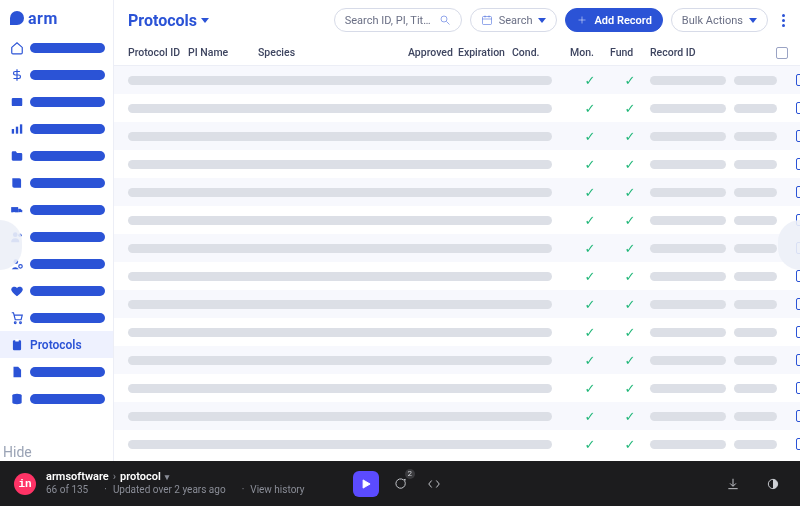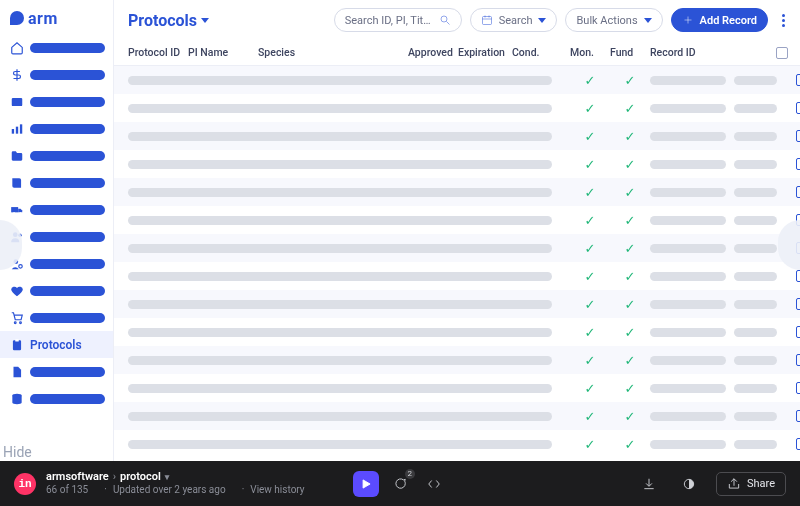--- a/index.html
+++ b/index.html
@@ -238,33 +238,33 @@
                 <rect x="3" y="5" width="18" height="16" rx="2"></rect>
                 <line x1="3" y1="10" x2="21" y2="10"></line>
                 <line x1="8" y1="3" x2="8" y2="7"></line>
                 <line x1="16" y1="3" x2="16" y2="7"></line>
               </svg>
           </span>
           <span>Search</span>
           <span class="caret-down"></span>
         </div>
 
-        <div class="pill">
-          <span>Bulk Actions</span>
-          <span class="caret-down"></span>
-        </div>
-
         <div class="pill primary">
           <span class="icon">
             <svg viewBox="0 0 24 24">
                 <line x1="12" y1="5" x2="12" y2="19"></line>
                 <line x1="5" y1="12" x2="19" y2="12"></line>
               </svg>
           </span>
           <span>Add Record</span>
+        </div>
+
+        <div class="pill">
+          <span>Bulk Actions</span>
+          <span class="caret-down"></span>
         </div>
 
         <div class="kebab">
           <span></span>
             <span></span>
             <span></span>
         </div>
       </div>
 
       <div class="table-wrap">
@@ -445,23 +445,15 @@
             <polyline points="7 11 12 16 17 11"></polyline>
             <path d="M4 20h16"></path>
           </svg>
       </div>
       <div class="tool-btn">
         <svg viewBox="0 0 24 24">
             <circle cx="12" cy="12" r="8"></circle>
             <path d="M12 4a8 8 0 0 1 0 16z" fill="#cfd1d6" stroke="none"></path>
           </svg>
       </div>
-      <div class="share-btn">
-        <svg viewBox="0 0 24 24">
-            <path d="M4 12v7h16v-7"></path>
-            <path d="M12 3v12"></path>
-            <polyline points="7 8 12 3 17 8"></polyline>
-          </svg>
-        <span>Share</span>
-      </div>
     </div>
   </div>
 </div>
 
 </body></html>

